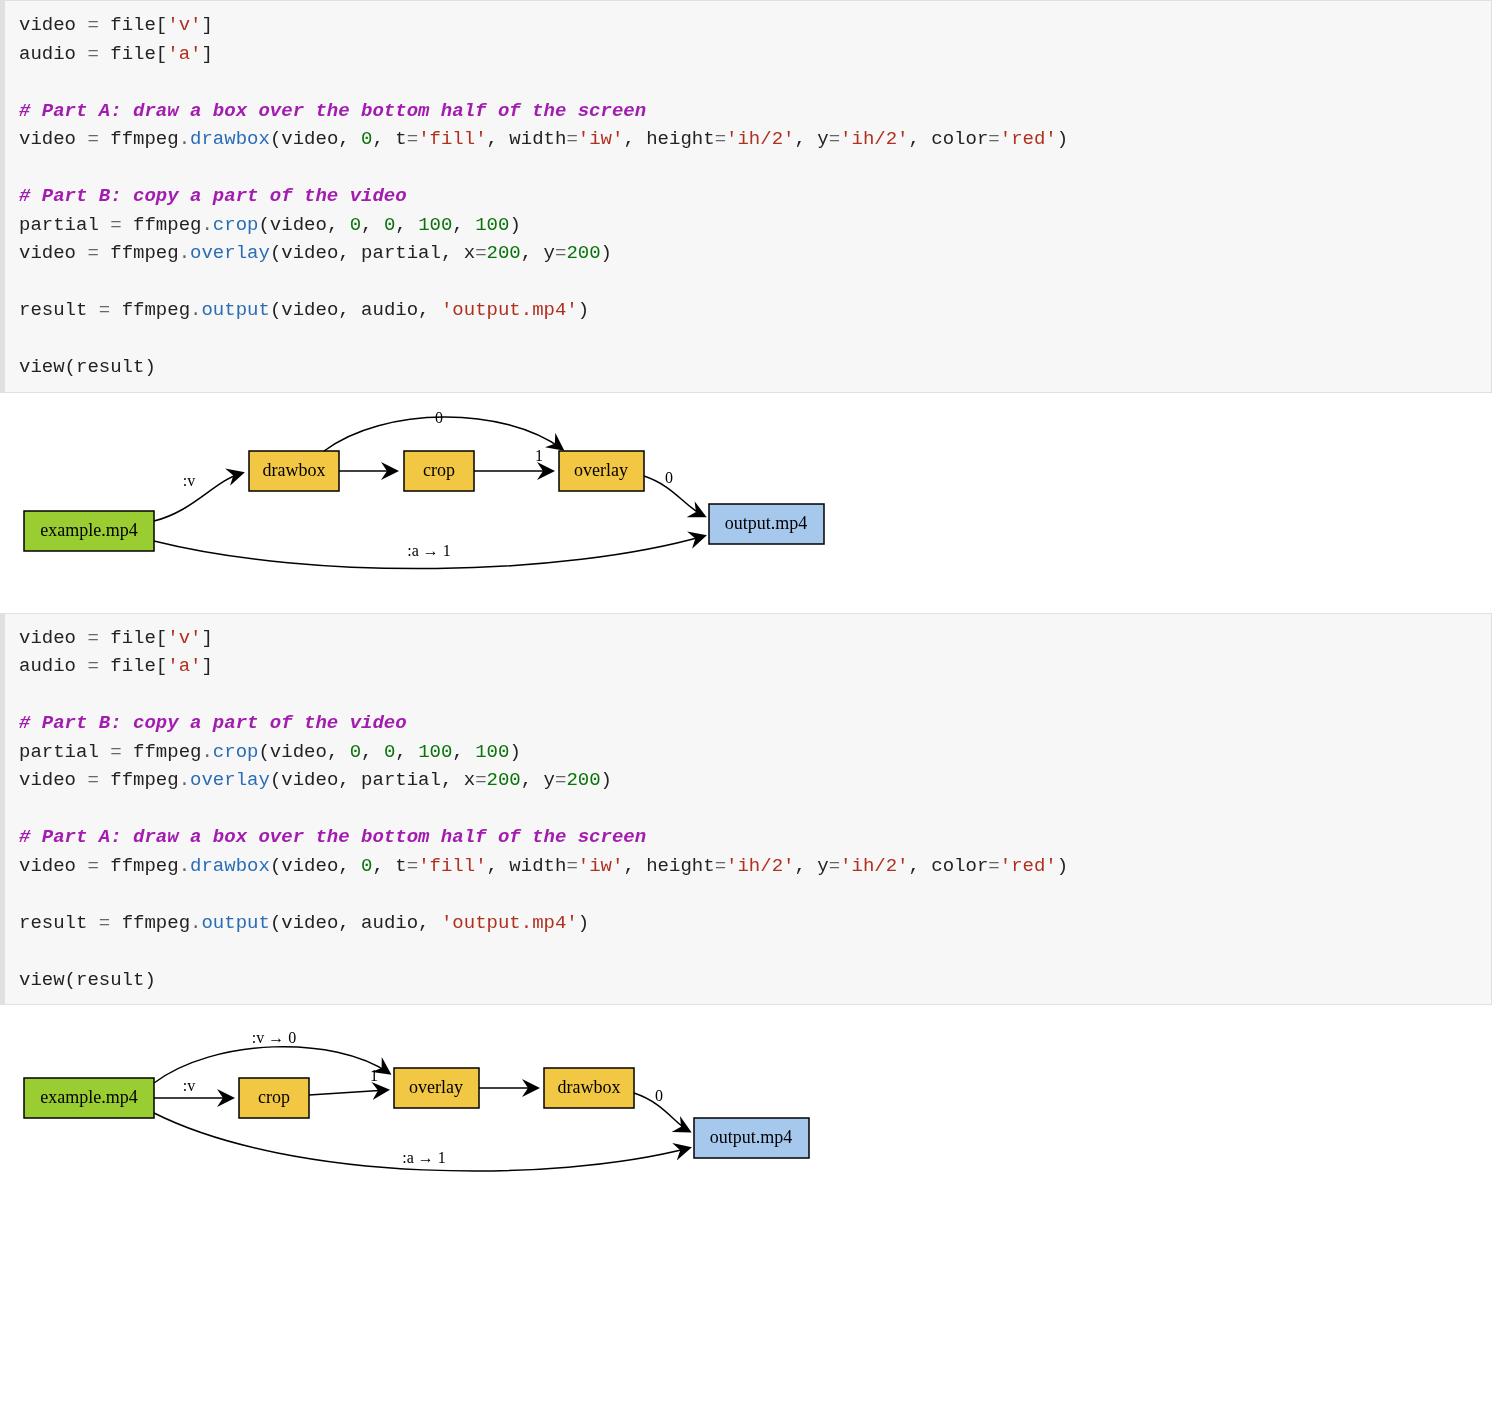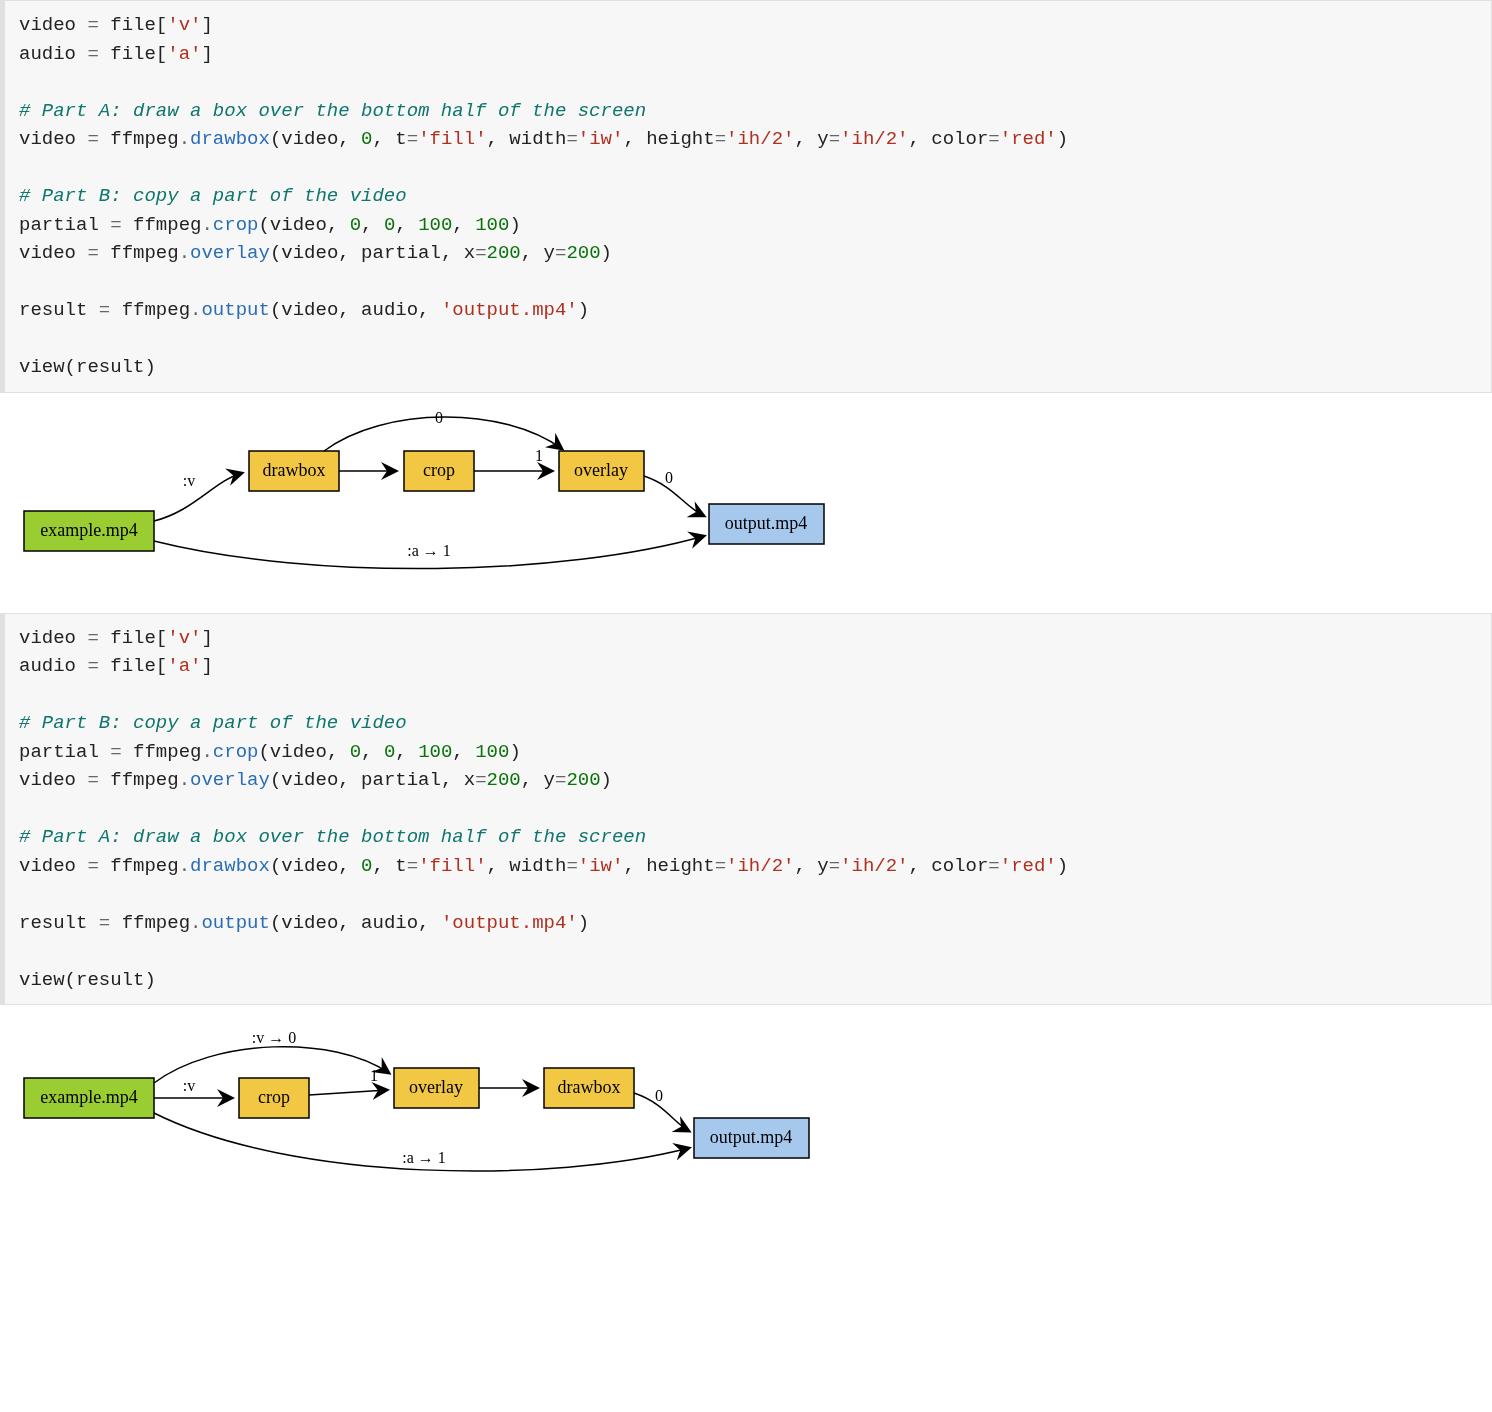--- a/index.html
+++ b/index.html
@@ -24,21 +24,21 @@
   .output-cell {
     padding: 10px 14px 20px 14px;
     margin-bottom: 12px;
   }
   
   .nm { color: #222; }          
   .op { color: #666; }          
   .fn { color: #2a6db5; }       
   .st { color: #b03020; }       
   .nu { color: #0a730a; font-weight: 500; } 
-  .cm { color: #0f766e; font-style: italic; } 
+  .cm { color: #a21caf; font-style: italic; font-weight: bold; } 
 
   svg { display: block; }
   .node-box { stroke: #000; stroke-width: 1.5; }
   .node-green { fill: #9acd32; }
   .node-orange { fill: #f2c744; }
   .node-blue { fill: #a7c8ed; }
   .node-text { font-family: "Times New Roman", serif; font-size: 18px; text-anchor: middle; dominant-baseline: middle; }
   .edge { fill: none; stroke: #000; stroke-width: 1.5; }
   .edge-label { font-family: "Times New Roman", serif; font-size: 16px; text-anchor: middle; }
   .arrowhead { fill: #000; }

